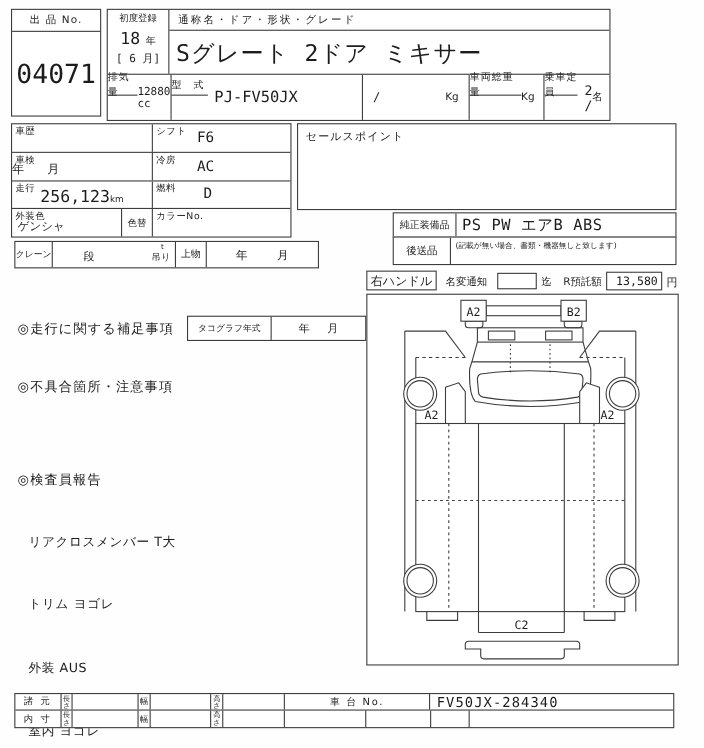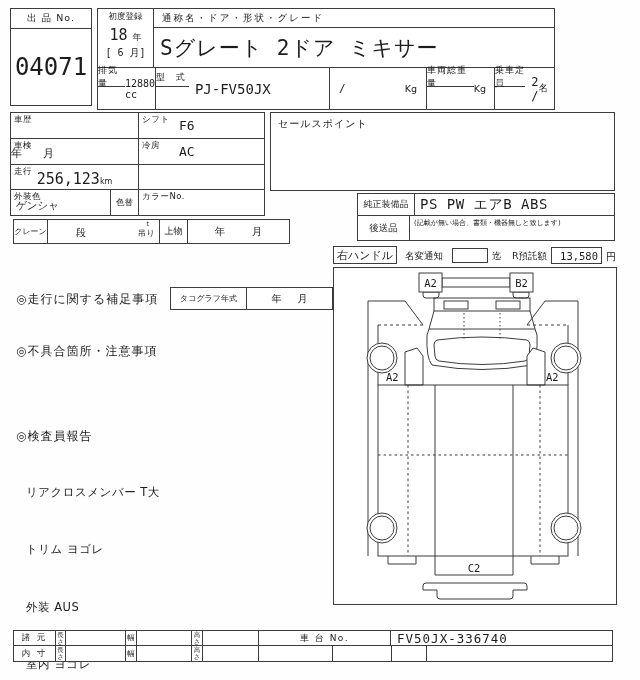--- a/index.html
+++ b/index.html
@@ -100,20 +100,24 @@
         <span class="lab">冷房</span>
         <span class="mono" style="padding-left:40px;font-size:13px">AC</span>
       </div>
     </div>
     <div class="drow bb">
       <div class="dcell br" style="width:128px;justify-content:center">
         <span class="lab">走行</span>
         <span class="mono" style="font-size:15px;padding-top:4px">256,123</span>
         <span style="font-size:8px;align-self:flex-end;padding-bottom:3px">km</span>
       </div>
+      <div class="dcell" style="flex:1">
+        <span class="lab">燃料</span>
+        <span class="mono" style="padding-left:46px;font-size:13px">D</span>
+      </div>
     </div>
     <div class="drow">
       <div class="dcell br" style="width:100px;align-items:flex-end">
         <span class="lab">外装色</span>
         <span style="font-size:10.5px;padding:0 0 2px 5px">ゲンシャ</span>
       </div>
       <div class="dcell br c" style="width:28px;font-size:8.5px">
         <span>色替</span>
       </div>
       <div class="dcell" style="flex:1">
@@ -245,21 +249,21 @@
   <div class="b" style="left:13px;top:630px;width:600px;height:32px">
     <div class="frow bb">
       <div class="fcell br" style="width:42px;font-size:8.5px;letter-spacing:2px">諸 元</div>
       <span class="fdim br">長さ</span>
       <div class="fcell br" style="width:60px"></div>
       <div class="fcell br" style="width:11px;font-size:7.5px">幅</div>
       <div class="fcell br" style="width:55px"></div>
       <span class="fdim br" style="width:11px">高さ</span>
       <div class="fcell br" style="width:56px"></div>
       <div class="fcell br" style="width:132px;font-size:9px;letter-spacing:1.5px">車 台 No.</div>
-      <div class="mono" style="flex:1;display:flex;align-items:center;padding-left:6px;font-size:12.5px;letter-spacing:1px">FV50JX-336740</div>
+      <div class="mono" style="flex:1;display:flex;align-items:center;padding-left:6px;font-size:12.5px;letter-spacing:1px">FV50JX-284340</div>
     </div>
     <div class="frow">
       <div class="fcell br" style="width:42px;font-size:8.5px;letter-spacing:2px">内 寸</div>
       <span class="fdim br">長さ</span>
       <div class="fcell br" style="width:60px"></div>
       <div class="fcell br" style="width:11px;font-size:7.5px">幅</div>
       <div class="fcell br" style="width:55px"></div>
       <span class="fdim br" style="width:11px">高さ</span>
       <div class="fcell br" style="width:56px"></div>
       <div style="flex:1;display:flex">

